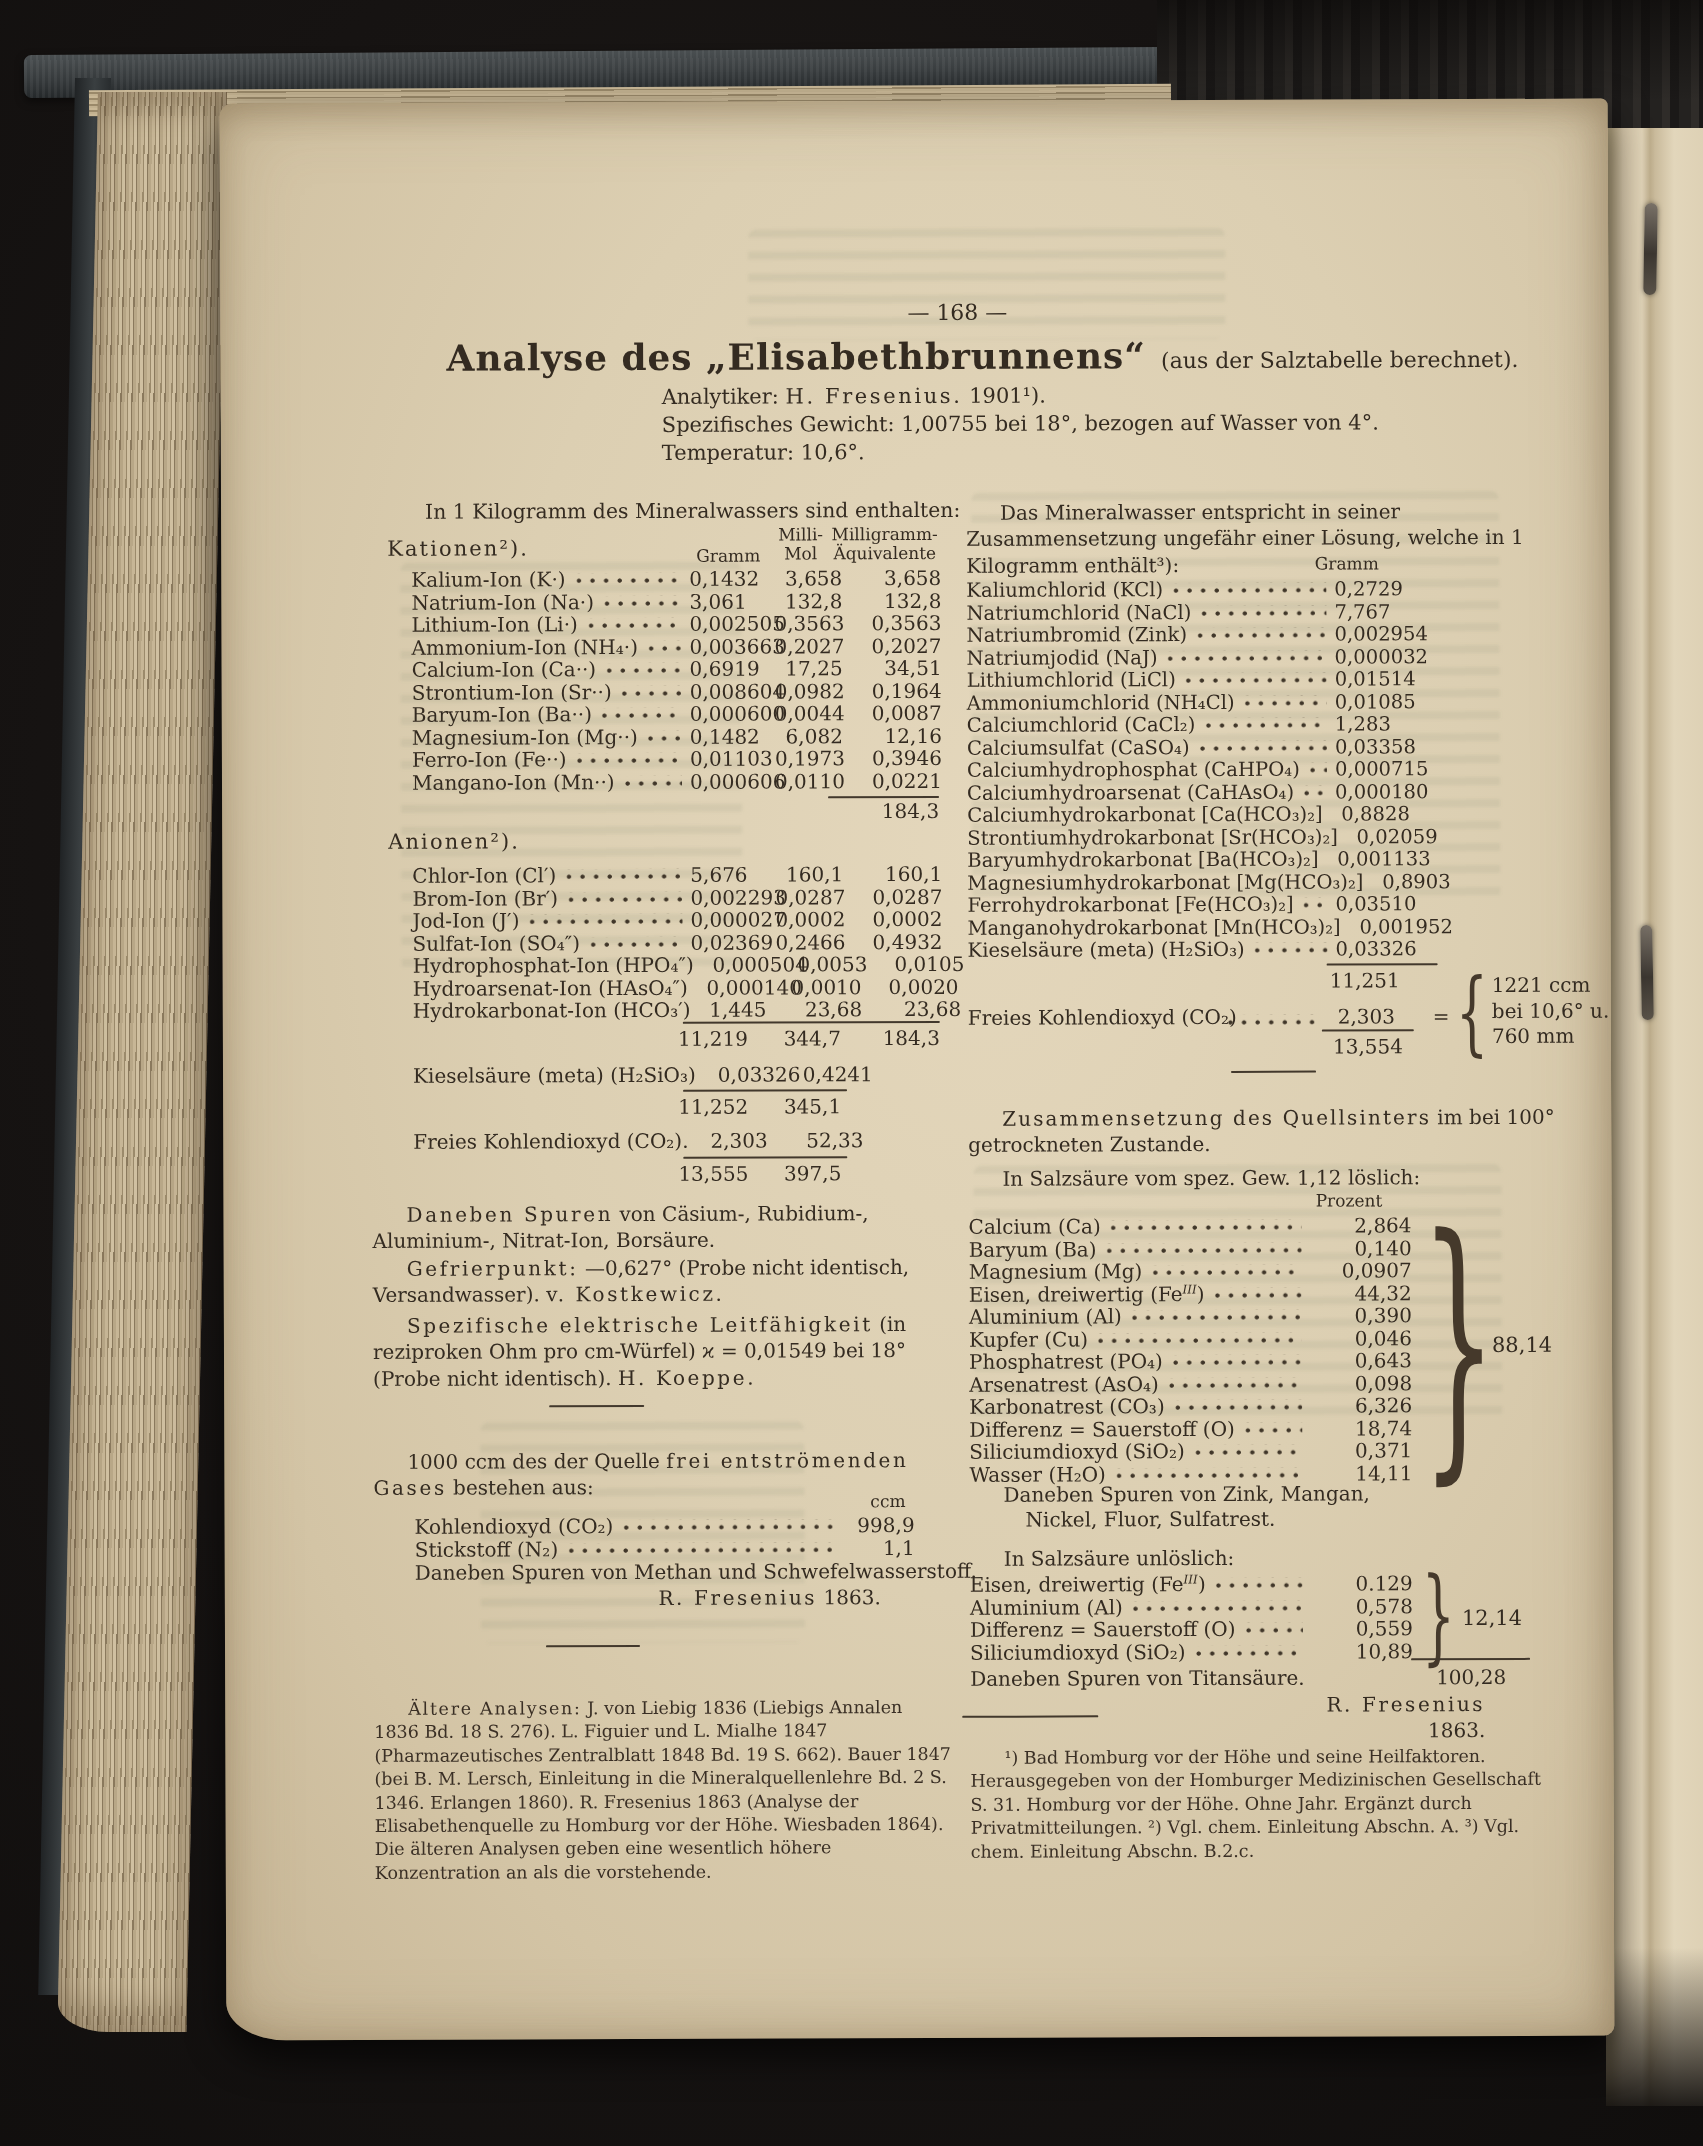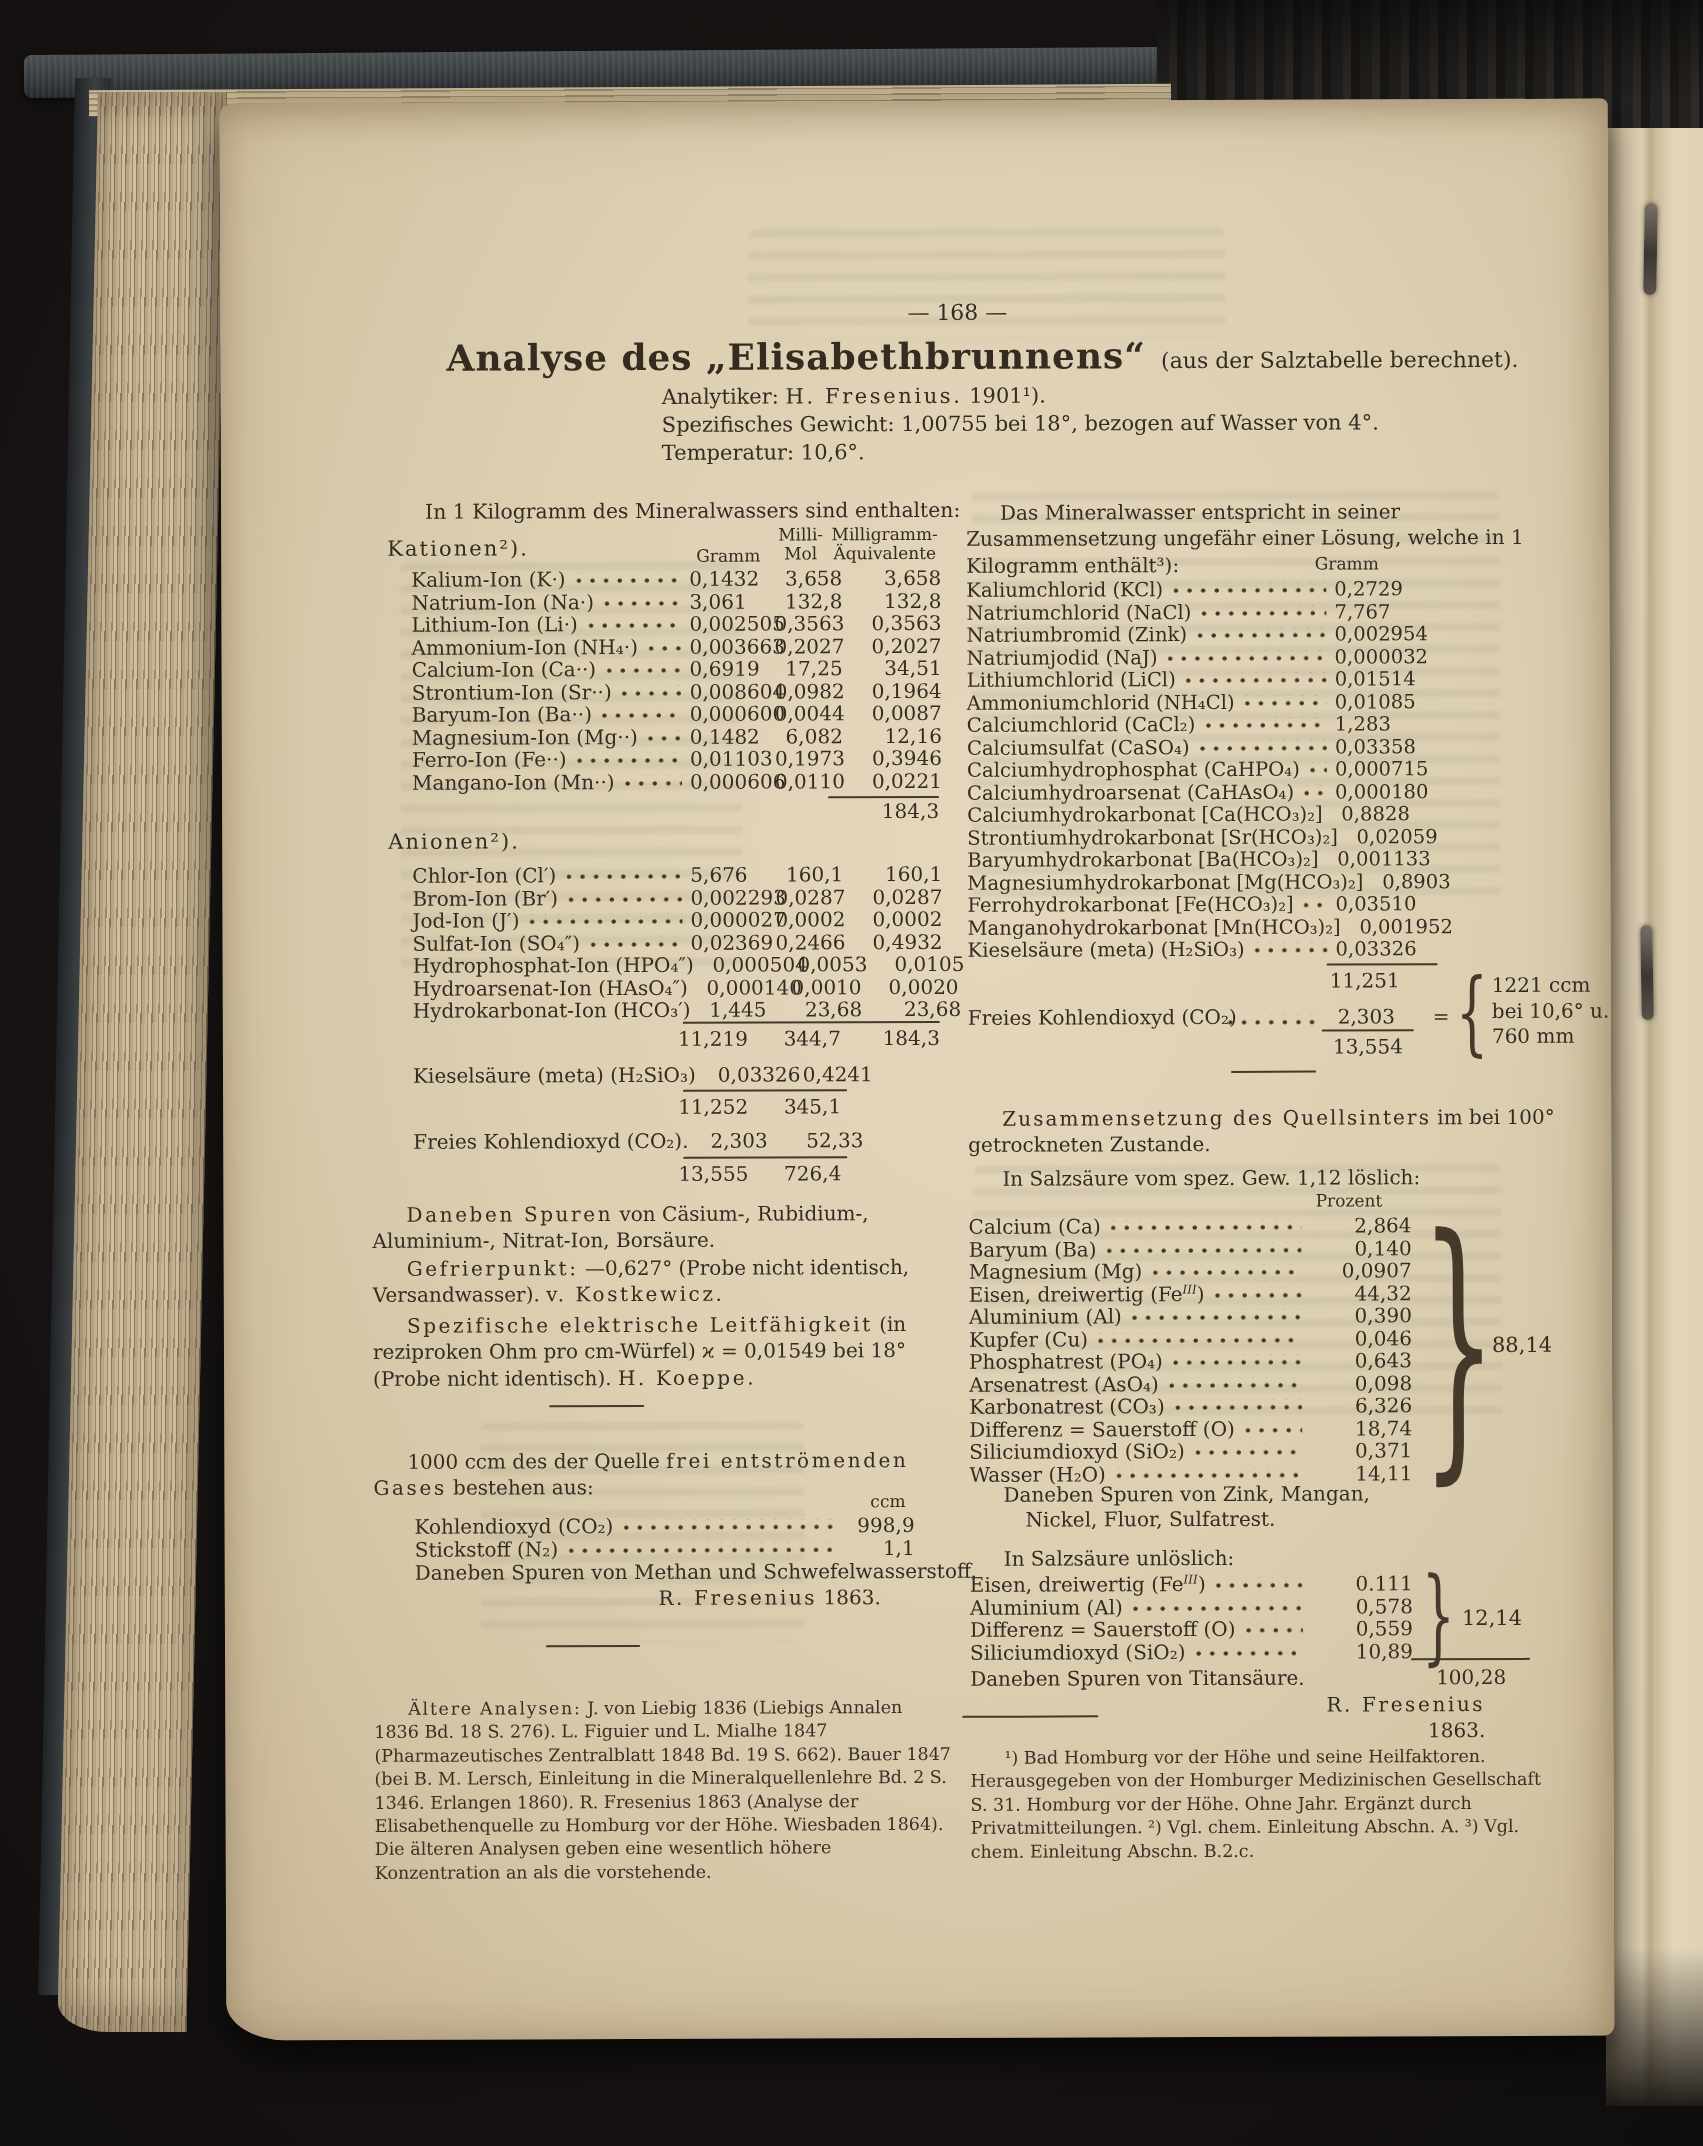--- a/index.html
+++ b/index.html
@@ -280,21 +280,21 @@
     <div class="abs r" style="left:149px;top:1027px;width:571px">
       <span style="padding-left:41px">Freies Kohlendioxyd (CO₂).</span>
       <span class="gap"></span>
         <span style="flex:1"></span>
       <span class="c1">2,303</span>
       <span class="c2">52,33</span>
       <span class="c3"></span>
     </div>
     <div class="rl" style="left:460px;top:1055px;width:164px"></div>
     <span class="sum" style="left:443px;top:1060px;width:94px;text-align:center">13,555</span>
-    <span class="sum" style="left:537px;top:1060px;width:81px;text-align:right">726,4</span>
+    <span class="sum" style="left:537px;top:1060px;width:81px;text-align:right">397,5</span>
 
     <div class="abs para ind" style="left:149px;top:1099px;width:571px">
       <span class="sp">Daneben Spuren</span><span> von Cäsium-, Rubidium-, Aluminium-, Nitrat-Ion, Borsäure.</span>
     </div>
     <div class="abs para ind" style="left:149px;top:1153px;width:571px">
       <span class="sp">Gefrierpunkt:</span><span> —0,627° (Probe nicht identisch, Versandwasser).  </span><span class="sp">v. Kostkewicz</span><span>.</span>
     </div>
     <div class="abs para ind" style="left:149px;top:1210px;width:571px">
       <span class="sp">Spezifische elektrische Leitfähigkeit</span><span> (in reziproken Ohm pro cm-Würfel) ϰ = 0,01549 bei 18° (Probe nicht identisch).  </span><span class="sp">H. Koeppe</span><span>.</span>
     </div>
@@ -541,21 +541,21 @@
     <span class="sum" style="left:1268px;top:1233px;font-size:21px">88,14</span>
     <div class="abs" style="left:779px;top:1382px">Daneben Spuren von Zink, Mangan,</div>
     <div class="abs" style="left:801px;top:1407px">Nickel, Fluor, Sulfatrest.</div>
 
     <div class="abs" style="left:779px;top:1446px">In Salzsäure unlöslich:</div>
     <div class="abs" style="left:745px;top:1472px;width:588px;font-size:20px">
 
         <div class="r" style="padding-right:145px">
           <span><span>Eisen, dreiwertig (Fe</span><span class="sups">III</span><span>)</span></span>
           <span class="lead"></span>
-          <span class="vQ">0.111</span>
+          <span class="vQ">0.129</span>
         </div>
 
         <div class="r" style="padding-right:145px">
           <span><span>Aluminium (Al)</span><span class="sups"></span><span></span></span>
           <span class="lead"></span>
           <span class="vQ">0,578</span>
         </div>
 
         <div class="r" style="padding-right:145px">
           <span><span>Differenz = Sauerstoff (O)</span><span class="sups"></span><span></span></span>

